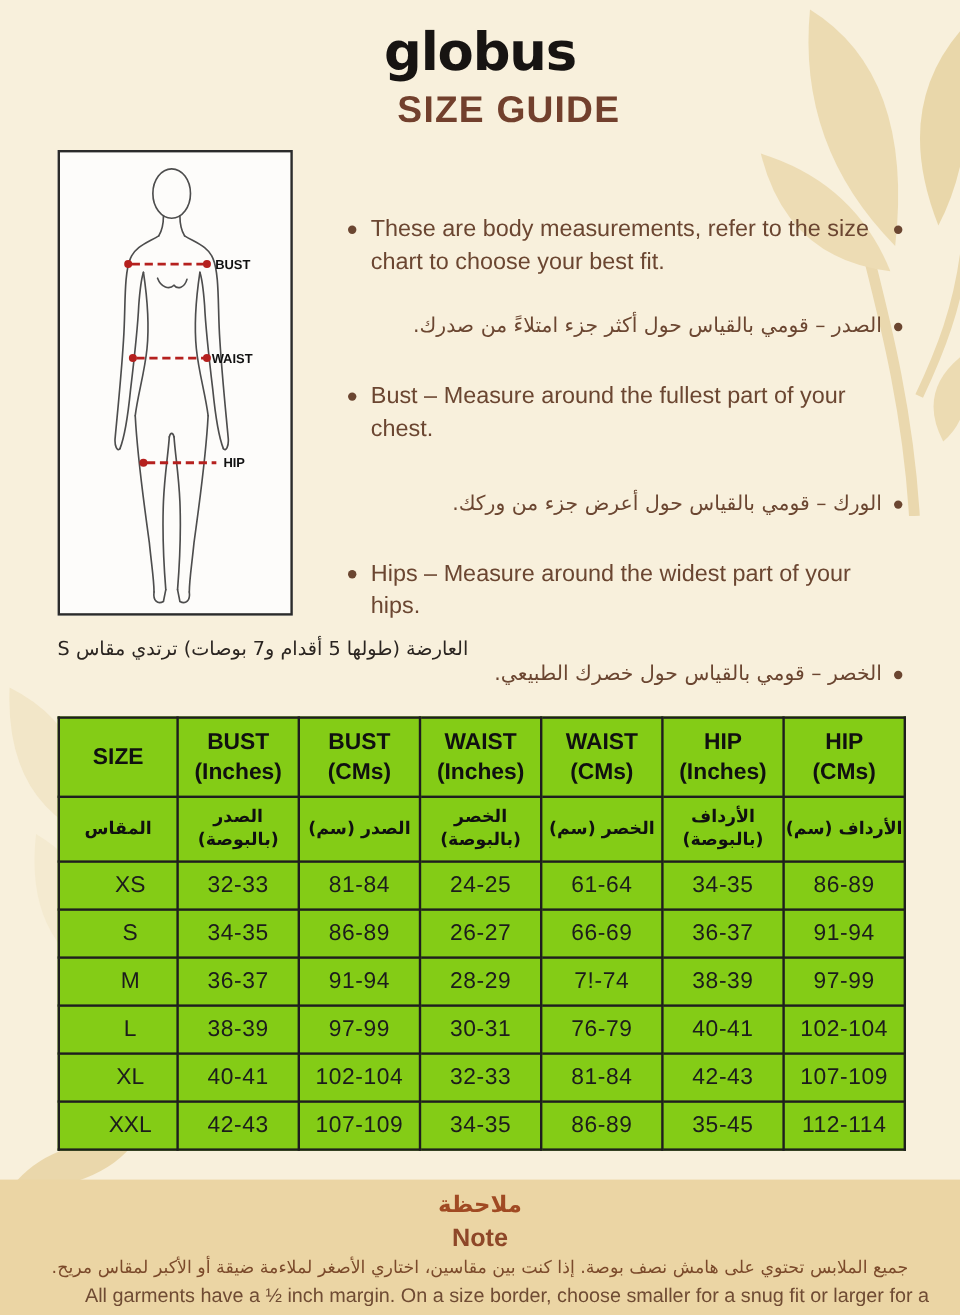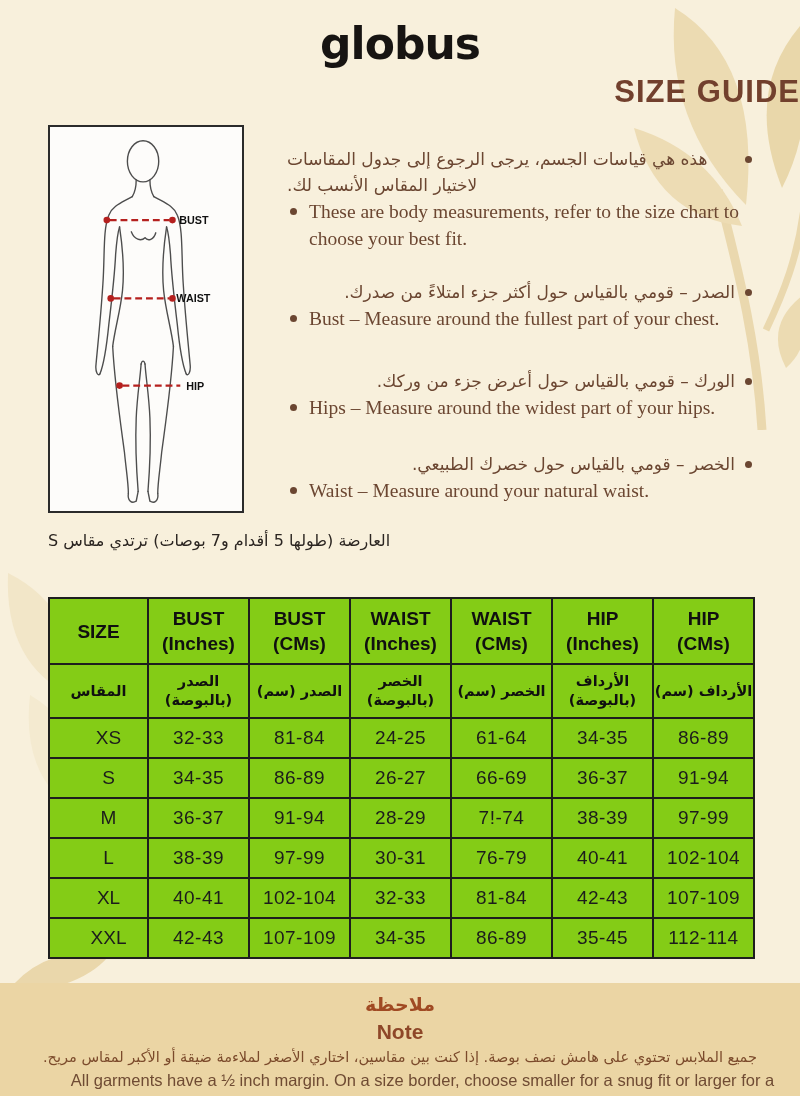--- a/index.html
+++ b/index.html
@@ -9,40 +9,40 @@
     font-family:"Liberation Sans",sans-serif;
   }
   .decor{position:absolute;pointer-events:none;}
   .decor-tr{top:0;right:0;}
   .decor-left{left:0;top:545px;}
   .decor-bl{left:0;top:938px;}
 
   .logo{position:absolute;top:18px;left:0;right:0;text-align:center;
     font-size:44px;font-weight:700;letter-spacing:-1px;color:#171412;
     font-family:"DejaVu Sans",sans-serif;}
-  .page-title{position:absolute;top:74px;left:0;right:0;text-align:right;
+  .page-title{position:absolute;top:74px;left:0;right:0;text-align:center;
     font-size:31px;font-weight:700;letter-spacing:1px;color:#72402d;padding-left:48px;}
 
   .figure-box{position:absolute;left:48px;top:125px;width:196px;height:388px;
     background:#fdfcfa;border:2px solid #2b2b2b;box-sizing:border-box;}
   .figure-box svg{display:block;width:100%;height:100%;}
   .figure-box text{font-family:"Liberation Sans",sans-serif;font-size:11px;font-weight:700;fill:#111;}
 
   .bullets{position:absolute;left:287px;top:146px;width:468px;color:#6b4631;}
   .b-group{margin-bottom:30px;}
   .b-group.g1{margin-bottom:27px;}
   .b-group.g2{margin-bottom:36px;}
   .b-group.g3{margin-bottom:29px;}
   .b-item{position:relative;}
   .dot{width:7px;height:7px;border-radius:50%;background:#6b4631;position:absolute;top:10px;}
   .b-ar{direction:rtl;text-align:right;padding-right:20px;
     font-family:"DejaVu Sans",sans-serif;font-size:17px;line-height:26px;}
   .b-ar .dot{right:3px;}
   .b-ar.wrapleft{text-align:left;}
-  .b-en{padding-left:22px;font-family:Liberation Serif, serif;font-size:19.5px;line-height:27px;}
+  .b-en{padding-left:22px;font-family:Liberation Sans, sans-serif;font-size:19.5px;line-height:27px;margin-top:32px;}
   .b-en .dot{left:3px;}
 
   .model-note{position:absolute;left:48px;top:529px;color:#2b2521;}
   .model-ar{direction:rtl;display:table;font-family:"DejaVu Sans",sans-serif;font-size:16px;line-height:23px;}
   .model-en{font-family:"Liberation Serif",serif;font-size:19px;line-height:26px;}
 
   table.size-table{position:absolute;left:48px;top:597px;border-collapse:collapse;background:#84cc16;}
   .size-table th,.size-table td{border:2px solid #1e1e1e;text-align:center;vertical-align:middle;padding:0;}
   .size-table col.c-size{width:99px;}
   .size-table col.c-val{width:101px;}
@@ -113,21 +113,21 @@
       <circle cx="71" cy="262" r="3.4" stroke="none"></circle>
     </g>
     <text x="132" y="97">BUST</text>
     <text x="129" y="177">WAIST</text>
     <text x="139" y="266">HIP</text>
   </svg>
 </div>
 
 <div class="bullets">
   <div class="b-group g1">
-    <div class="b-item b-ar wrapleft"><span class="dot"></span><span>هذه هي قياسات الجسم، يرجى الرجوع إلى جدول المقاسات لاختيار المقاس الأنسب لك.</span></div>
+    <div class="b-item b-ar wrapleft"><span class="dot"></span></div>
     <div class="b-item b-en"><span class="dot"></span><span>These are body measurements, refer to the size chart to choose your best fit.</span></div>
   </div>
   <div class="b-group g2">
     <div class="b-item b-ar"><span class="dot"></span><span>الصدر – قومي بالقياس حول أكثر جزء امتلاءً من صدرك.</span></div>
     <div class="b-item b-en"><span class="dot"></span><span>Bust – Measure around the fullest part of your chest.</span></div>
   </div>
   <div class="b-group g4">
     <div class="b-item b-ar"><span class="dot"></span><span>الورك – قومي بالقياس حول أعرض جزء من وركك.</span></div>
     <div class="b-item b-en"><span class="dot"></span><span>Hips – Measure around the widest part of your hips.</span></div>
   </div>

